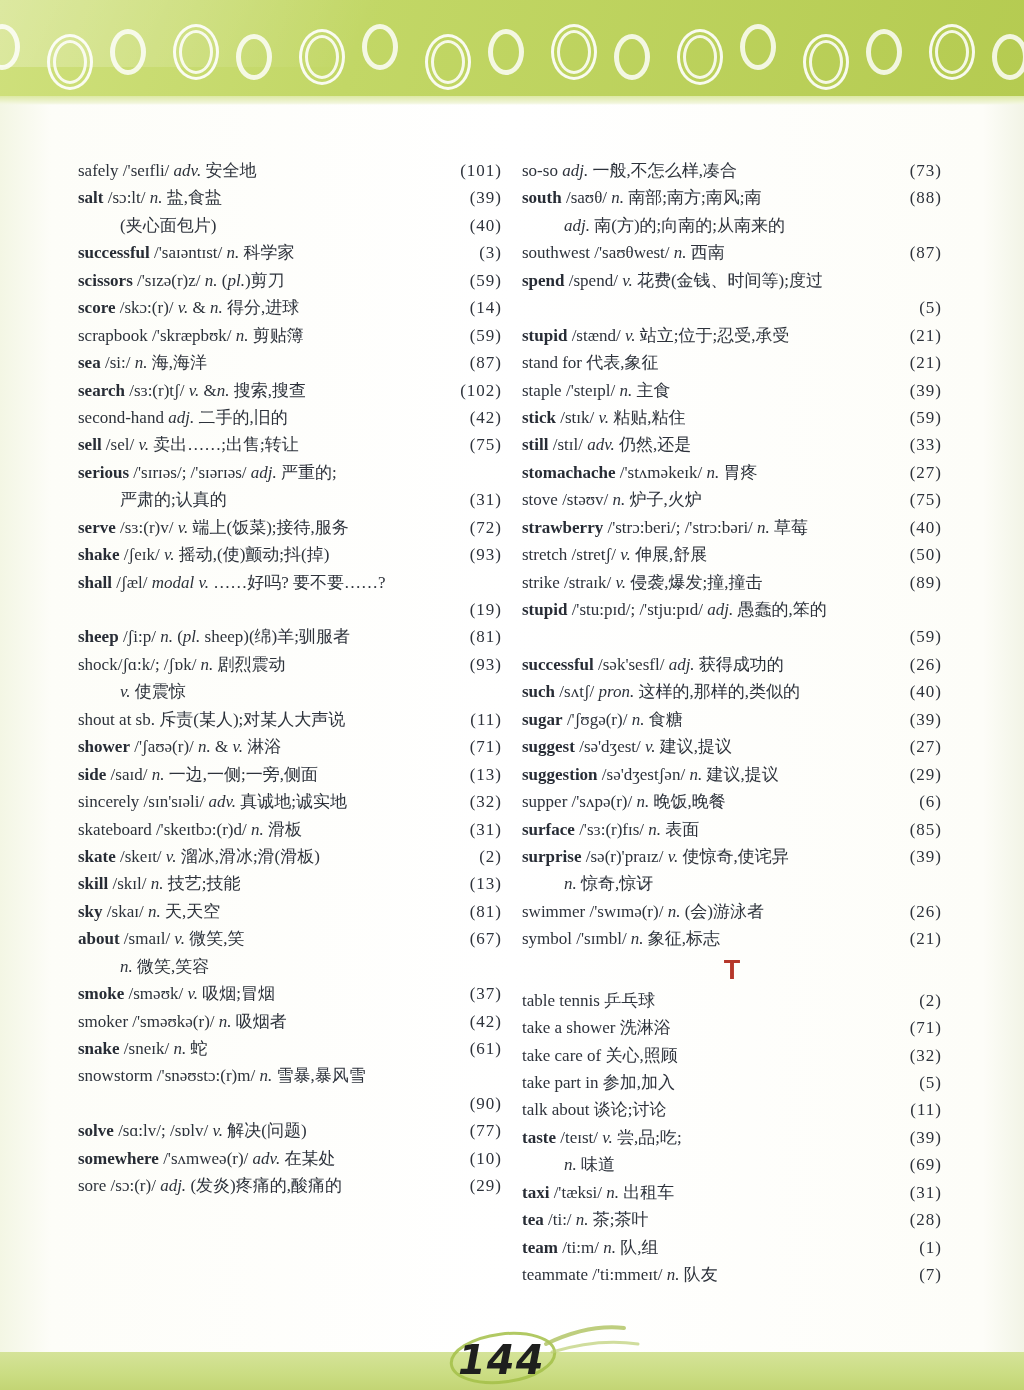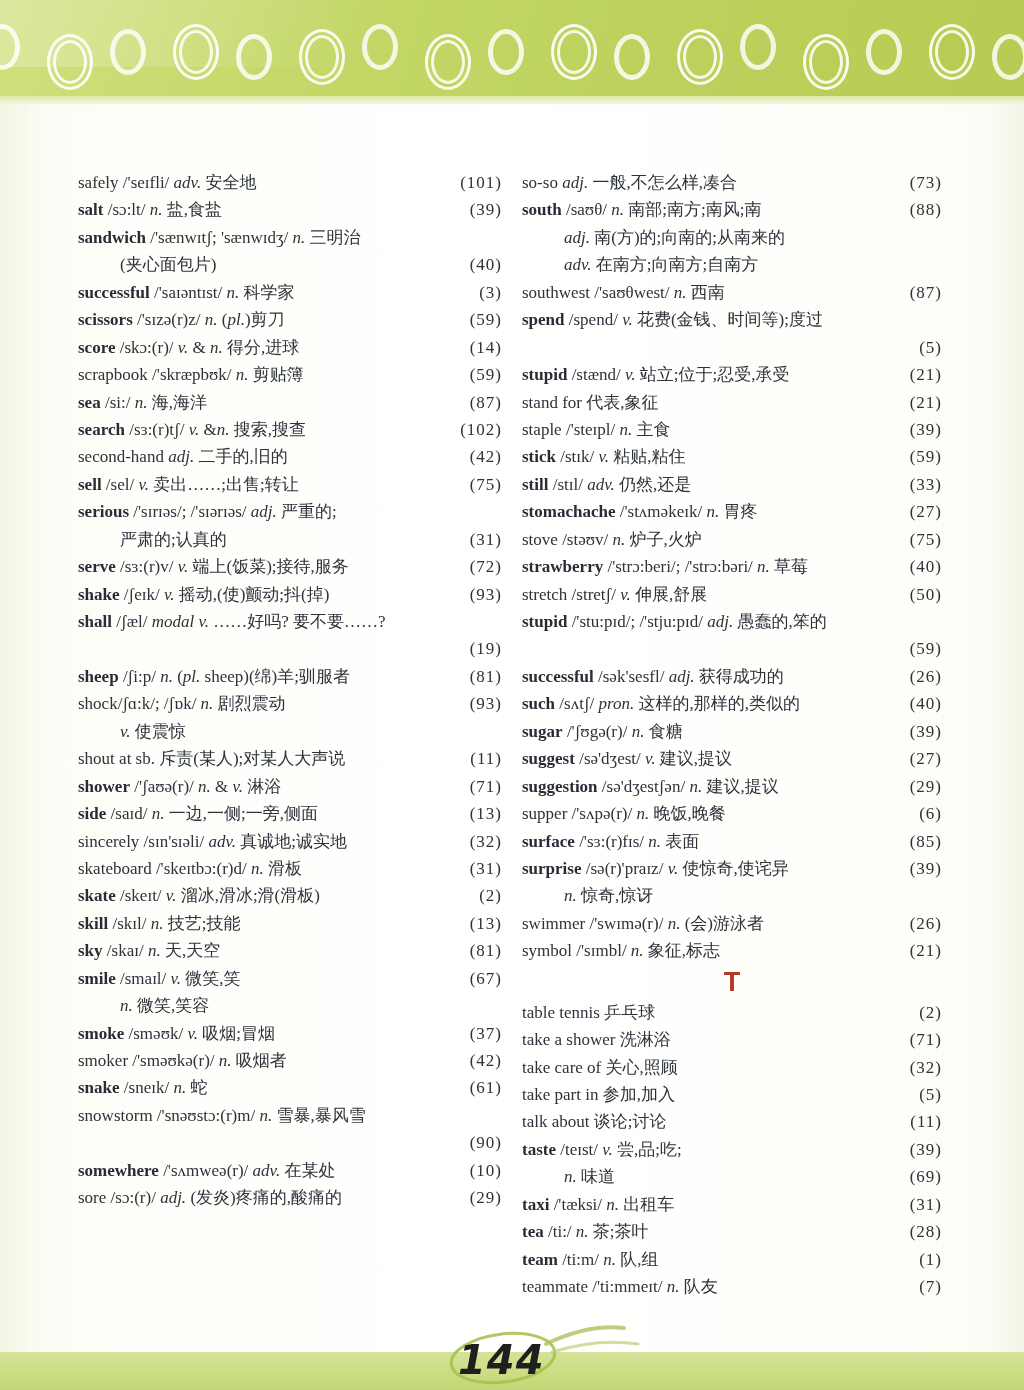--- a/index.html
+++ b/index.html
@@ -38,21 +38,20 @@
   .ring.double::after{
     content:"";position:absolute;left:3px;top:3px;right:3px;bottom:3px;
     border:3px solid rgba(255,255,255,0.85);border-radius:50%;
   }
   
   .content{
     position:absolute;left:78px;top:157px;width:888px;
     display:flex;gap:20px;
     color:#2d323b;
     font-size:17px;
-    margin-top:12px;
   }
   .col{width:424px;}
   .col.right{width:420px;}
   .line{
     display:flex;align-items:baseline;
     height:27.45px;line-height:27.45px;
     white-space:nowrap;
   }
   .line .t{flex:1 1 auto;overflow:visible;}
   .line .p{margin-left:8px;text-align:right;letter-spacing:1px;}
@@ -109,24 +108,20 @@
   <div class="content">
     <div class="col left">
         <div class="line">
           <span class="t">safely /'seɪfli/ <i>adv.</i> 安全地</span>
           <span class="p">(101)</span>
         </div>
         <div class="line">
           <span class="t"><b>salt</b> /sɔ:lt/ <i>n.</i> 盐,食盐</span>
           <span class="p">(39)</span>
         </div>
-        <div class="line">
-          <span class="t"><b>sandwich</b> /'sænwɪtʃ; 'sænwɪdʒ/ <i>n.</i> 三明治</span>
-          <span class="p"></span>
-        </div>
         <div class="line ind">
           <span class="t">(夹心面包片)</span>
           <span class="p">(40)</span>
         </div>
         <div class="line">
           <span class="t"><b>successful</b> /'saɪəntɪst/ <i>n.</i> 科学家</span>
           <span class="p">(3)</span>
         </div>
         <div class="line">
           <span class="t"><b>scissors</b> /'sɪzə(r)z/ <i>n.</i> (<i>pl.</i>)剪刀</span>
@@ -218,21 +213,21 @@
         </div>
         <div class="line">
           <span class="t"><b>skill</b> /skɪl/ <i>n.</i> 技艺;技能</span>
           <span class="p">(13)</span>
         </div>
         <div class="line">
           <span class="t"><b>sky</b> /skaɪ/ <i>n.</i> 天,天空</span>
           <span class="p">(81)</span>
         </div>
         <div class="line">
-          <span class="t"><b>smile</b> /smaɪl/ <i>v.</i> 微笑,笑</span>
+          <span class="t"><b>about</b> /smaɪl/ <i>v.</i> 微笑,笑</span>
           <span class="p">(67)</span>
         </div>
         <div class="line ind">
           <span class="t"><i>n.</i> 微笑,笑容</span>
           <span class="p"></span>
         </div>
         <div class="line">
           <span class="t"><b>smoke</b> /sməʊk/ <i>v.</i> 吸烟;冒烟</span>
           <span class="p">(37)</span>
         </div>
@@ -246,20 +241,24 @@
         </div>
         <div class="line">
           <span class="t">snowstorm /'snəʊstɔ:(r)m/ <i>n.</i> 雪暴,暴风雪</span>
           <span class="p"></span>
         </div>
         <div class="line">
           <span class="t"></span>
           <span class="p">(90)</span>
         </div>
         <div class="line">
+          <span class="t"><b>solve</b> /sɑ:lv/; /sɒlv/ <i>v.</i> 解决(问题)</span>
+          <span class="p">(77)</span>
+        </div>
+        <div class="line">
           <span class="t"><b>somewhere</b> /'sʌmweə(r)/ <i>adv.</i> 在某处</span>
           <span class="p">(10)</span>
         </div>
         <div class="line">
           <span class="t">sore /sɔ:(r)/ <i>adj.</i> (发炎)疼痛的,酸痛的</span>
           <span class="p">(29)</span>
         </div>
       </div>
     <div class="col right">
         <div class="line">
@@ -267,24 +266,20 @@
           <span class="p">(73)</span>
         </div>
         <div class="line">
           <span class="t"><b>south</b> /saʊθ/ <i>n.</i> 南部;南方;南风;南</span>
           <span class="p">(88)</span>
         </div>
         <div class="line ind">
           <span class="t"><i>adj.</i> 南(方)的;向南的;从南来的</span>
           <span class="p"></span>
         </div>
-        <div class="line ind">
-          <span class="t"><i>adv.</i> 在南方;向南方;自南方</span>
-          <span class="p"></span>
-        </div>
         <div class="line">
           <span class="t">southwest /'saʊθwest/ <i>n.</i> 西南</span>
           <span class="p">(87)</span>
         </div>
         <div class="line">
           <span class="t"><b>spend</b> /spend/ <i>v.</i> 花费(金钱、时间等);度过</span>
           <span class="p"></span>
         </div>
         <div class="line">
           <span class="t"></span>
@@ -318,20 +313,24 @@
           <span class="t">stove /stəʊv/ <i>n.</i> 炉子,火炉</span>
           <span class="p">(75)</span>
         </div>
         <div class="line">
           <span class="t"><b>strawberry</b> /'strɔ:beri/; /'strɔ:bəri/ <i>n.</i> 草莓</span>
           <span class="p">(40)</span>
         </div>
         <div class="line">
           <span class="t">stretch /stretʃ/ <i>v.</i> 伸展,舒展</span>
           <span class="p">(50)</span>
+        </div>
+        <div class="line">
+          <span class="t">strike /straɪk/ <i>v.</i> 侵袭,爆发;撞,撞击</span>
+          <span class="p">(89)</span>
         </div>
         <div class="line">
           <span class="t"><b>stupid</b> /'stu:pɪd/; /'stju:pɪd/ <i>adj.</i> 愚蠢的,笨的</span>
           <span class="p"></span>
         </div>
         <div class="line">
           <span class="t"></span>
           <span class="p">(59)</span>
         </div>
         <div class="line">

